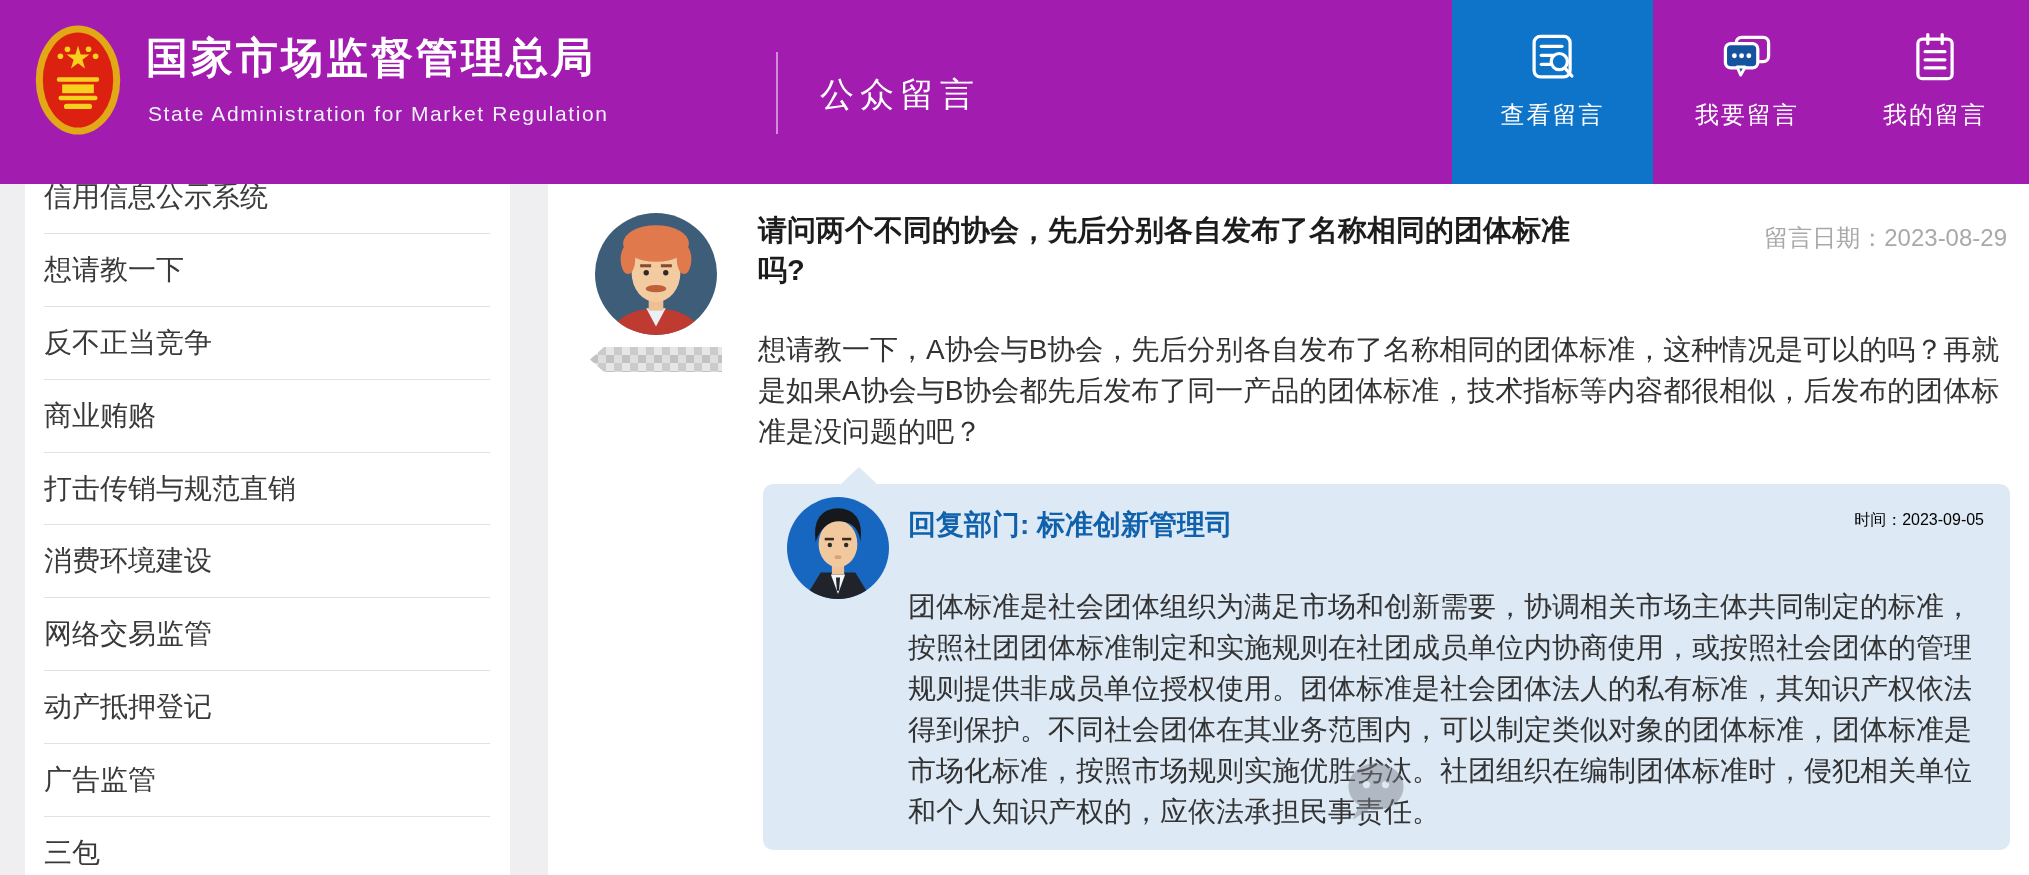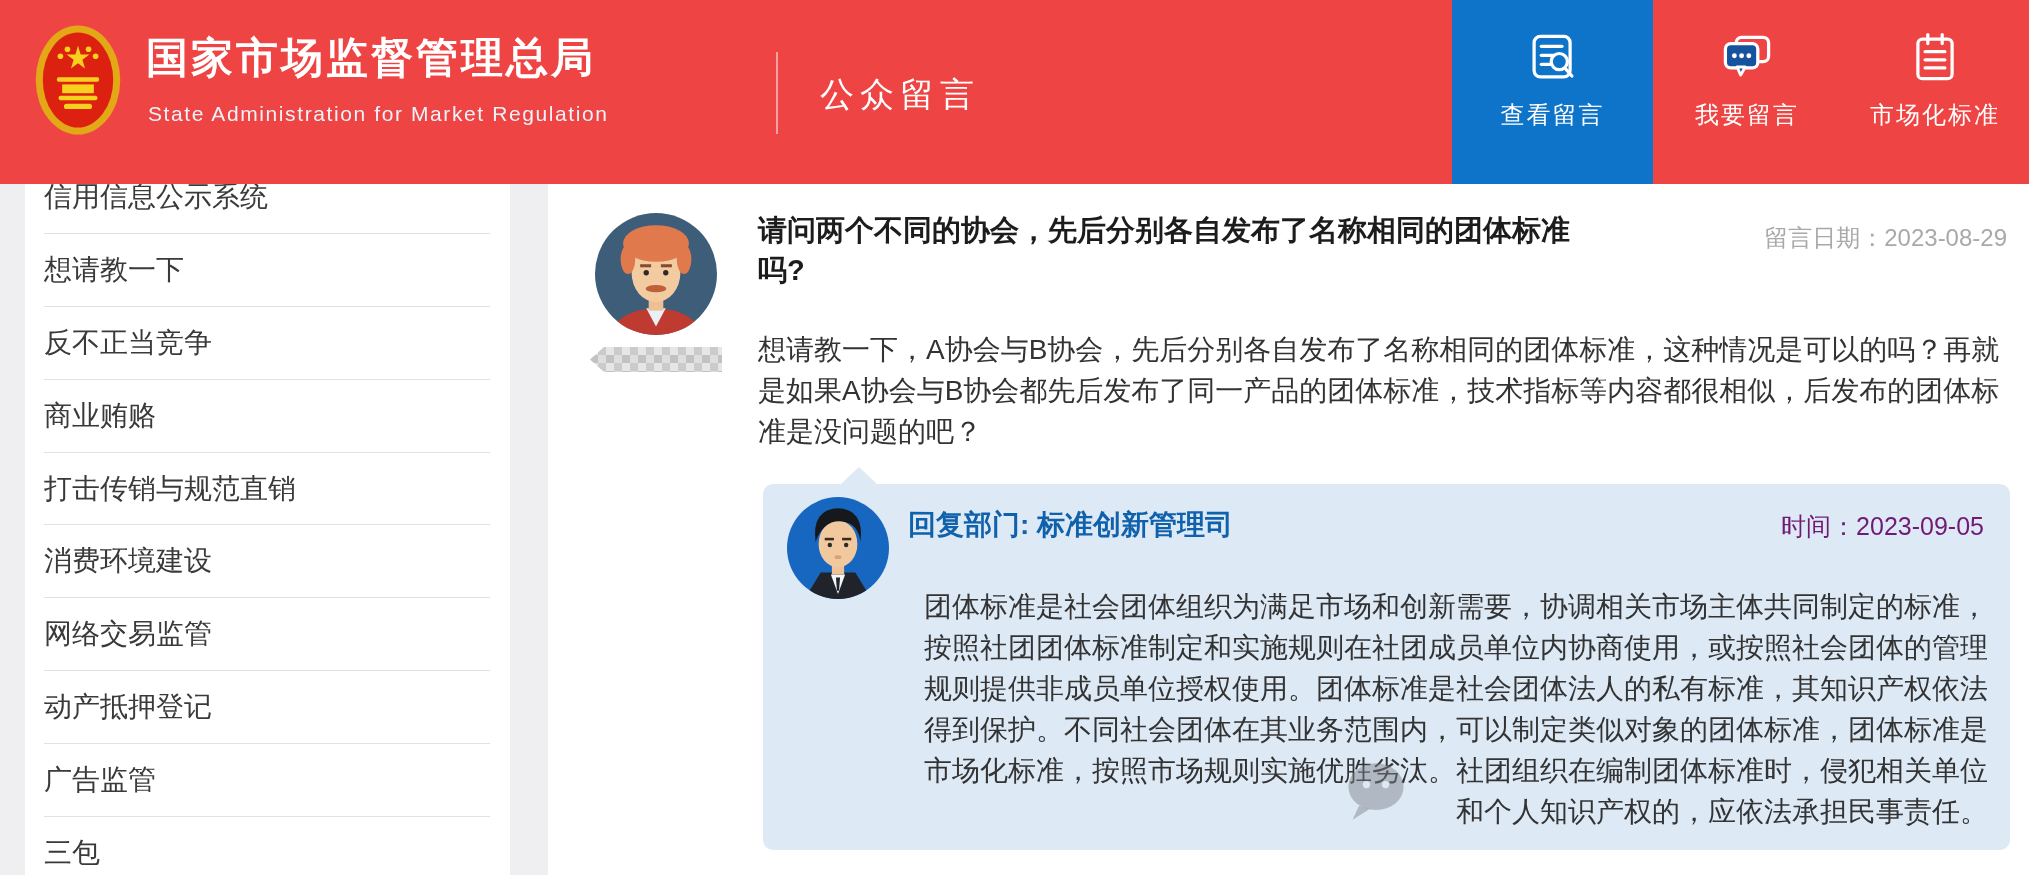--- a/index.html
+++ b/index.html
@@ -11,21 +11,21 @@
   .strip.left{left:0;width:25px;}
   .strip.mid{left:510px;width:38px;}
 
   
   .sidebar{position:absolute;left:25px;top:161px;width:485px;margin:0;padding:0;list-style:none;background:#fff;z-index:5;}
   .sidebar li{height:71.9px;line-height:71.9px;margin:0 20px 0 19px;border-bottom:1.5px solid #e2e2e2;
               font-size:28px;color:#3a3a3a;white-space:nowrap;overflow:hidden;cursor:pointer;}
   .sidebar li:last-child{border-bottom:none;}
 
   
-  .header{position:absolute;left:0;top:0;width:2029px;height:184px;background:#ef4444;z-index:10;}
+  .header{position:absolute;left:0;top:0;width:2029px;height:184px;background:#a21caf;z-index:10;}
   .emblem{position:absolute;left:34px;top:22px;width:88px;height:116px;}
   .org-cn{position:absolute;left:146px;top:30px;font-size:42px;font-weight:700;color:#fff;letter-spacing:3px;white-space:nowrap;}
   .org-en{position:absolute;left:148px;top:102px;font-size:21px;color:#eef3fa;letter-spacing:1.6px;white-space:nowrap;}
   .vsep{position:absolute;left:776px;top:52px;width:2px;height:82px;background:rgba(255,255,255,0.5);}
   .site-name{position:absolute;left:820px;top:72px;font-size:34px;color:#fff;letter-spacing:6px;white-space:nowrap;}
   .nav{position:absolute;right:0;top:0;height:224px;display:flex;}
   .nav-item{width:188px;height:184px;display:flex;flex-direction:column;align-items:center;cursor:pointer;}
   .nav-item.active{width:201px;background:#0d74c9;}
   .nav-item .nicon{margin-top:31px;width:54px;height:54px;}
   .nav-item .nlabel{margin-top:14px;font-size:24px;color:#fff;letter-spacing:2px;white-space:nowrap;}
@@ -35,26 +35,26 @@
   .q-user{position:absolute;left:590px;top:347px;width:132px;height:25px;
           background:conic-gradient(#cbcbcb 25%,#dedede 0 50%,#c2c2c2 0 75%,#e6e6e6 0) 0 0/16px 16px;
           clip-path:polygon(0 50%,14px 0,100% 0,100% 100%,14px 100%);}
   .q-title{position:absolute;left:758px;top:210px;width:900px;font-size:29px;font-weight:700;color:#1c1c1c;
            line-height:40px;white-space:pre-line;}
   .q-date{position:absolute;right:22px;top:222px;font-size:24px;color:#a9a9a9;white-space:nowrap;}
   .q-body{position:absolute;left:758px;top:329px;width:1250px;font-size:28px;color:#333;
           line-height:41px;white-space:pre-line;}
 
   
-  .reply-box{position:absolute;left:763px;top:484px;width:1247px;height:366px;background:#dde9f5;border-radius:10px;text-align:right;}
+  .reply-box{position:absolute;left:763px;top:484px;width:1247px;height:366px;background:#dde9f5;border-radius:10px;}
   .reply-pointer{position:absolute;left:77px;top:-17px;width:0;height:0;
                  border-left:19px solid transparent;border-right:19px solid transparent;border-bottom:18px solid #dde9f5;}
   .r-avatar{position:absolute;left:24px;top:13px;width:102px;height:102px;}
   .r-dept{position:absolute;left:145px;top:22px;font-size:28px;font-weight:700;color:#1061ab;white-space:nowrap;}
-  .r-time{position:absolute;right:26px;top:26px;font-size:25px;color:#701a75;white-space:nowrap;}
+  .r-time{position:absolute;right:26px;top:26px;font-size:16px;color:#000000;white-space:nowrap;}
   .r-body{position:absolute;left:145px;top:102px;width:1080px;font-size:28px;color:#333;
           line-height:41px;white-space:pre-line;}
 
   
   .watermark{position:absolute;left:1342px;top:756px;height:72px;display:flex;align-items:center;z-index:6;pointer-events:none;}
   .wm-icon{width:68px;height:68px;opacity:0.75;}
   .wm-text{margin-left:28px;font-size:45px;color:rgba(122,128,136,0.62);letter-spacing:10px;white-space:nowrap;}
 </style>
 </head>
 <body>
@@ -121,21 +121,21 @@
       </div>
       <div class="nav-item">
         <svg class="nicon" viewBox="0 0 60 60" fill="none" stroke="#fff" stroke-width="3.6" stroke-linecap="round">
           <rect x="11" y="9" width="38" height="44" rx="5"></rect>
           <line x1="22" y1="4" x2="22" y2="14"></line>
           <line x1="38" y1="4" x2="38" y2="14"></line>
           <line x1="19" y1="23" x2="41" y2="23"></line>
           <line x1="19" y1="32" x2="41" y2="32"></line>
           <line x1="19" y1="41" x2="41" y2="41"></line>
         </svg>
-        <span class="nlabel">市场化标准</span>
+        <span class="nlabel">我的留言</span>
       </div>
     </div>
   </div>
 
   <svg class="q-avatar" viewBox="0 0 100 100">
     <clipPath id="qa">
         <circle cx="50" cy="50" r="50"></circle>
       </clipPath>
     <g clip-path="url(#qa)">
       <rect width="100" height="100" fill="#3e5d78"></rect>

